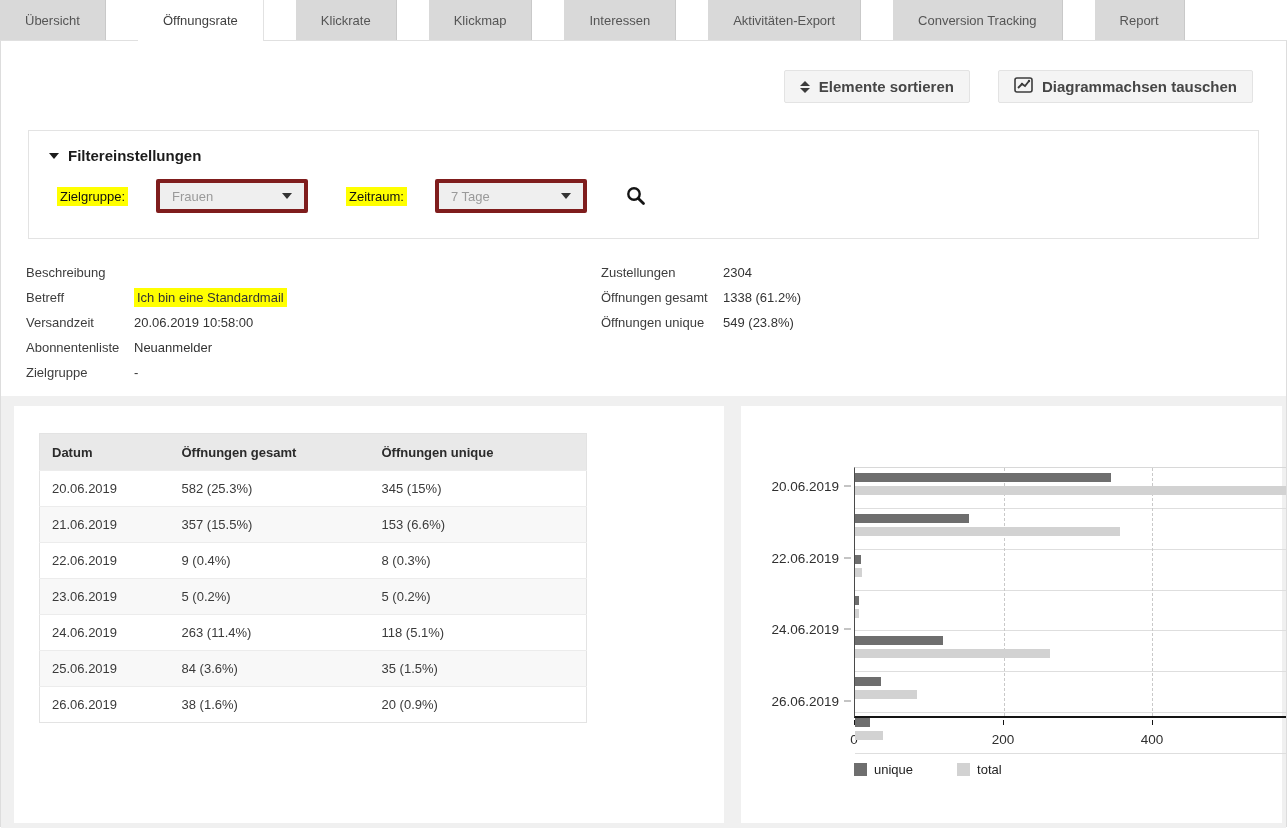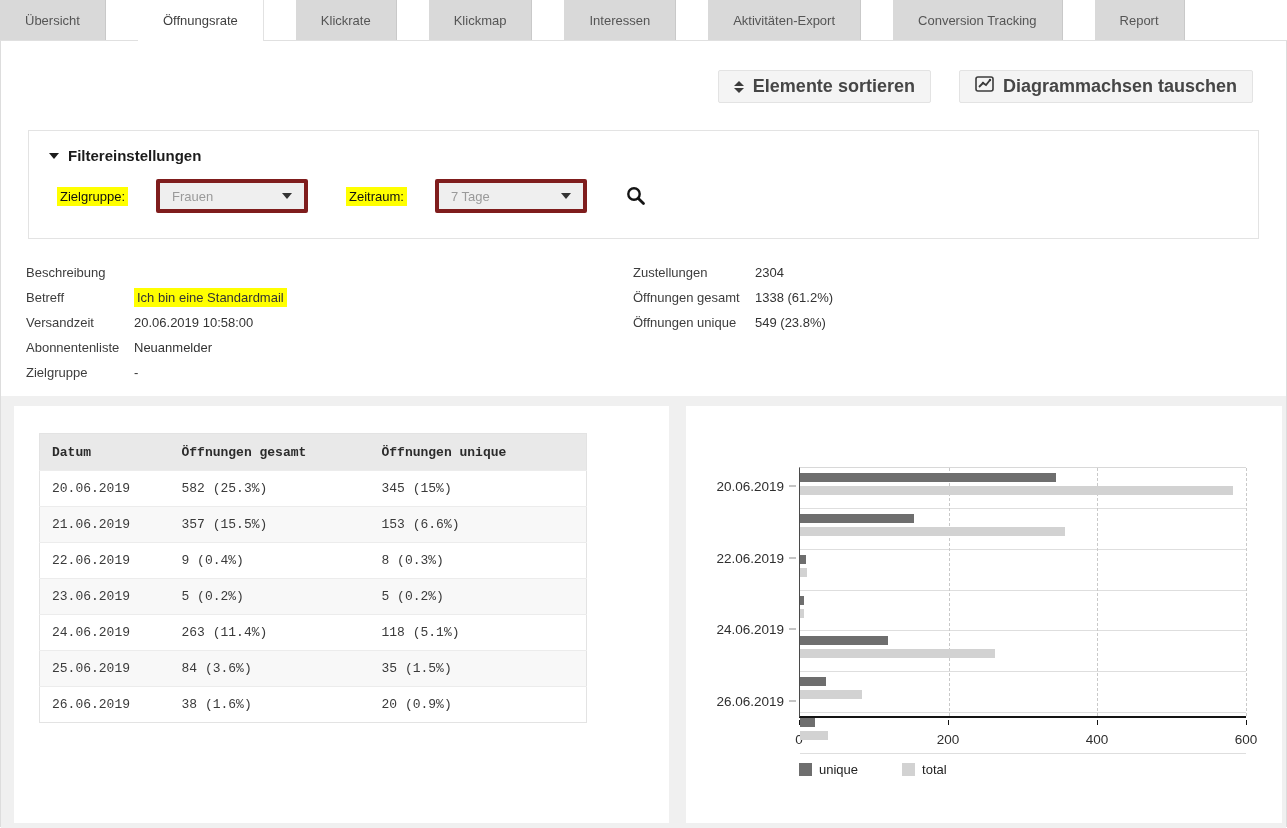--- a/index.html
+++ b/index.html
@@ -14,21 +14,21 @@
   .tab.active { background:#fff; color:#3f3f3f; height:41px; position:relative; z-index:2; border-right:1px solid #e2e2e2; }
 
   
   .content { position:relative; height:787px; border-left:1px solid #ddd; border-right:1px solid #ddd;
     border-top:1px solid #e0e0e0; margin-top:-1px; background:#fff; }
 
   
   .toolbar { display:flex; justify-content:flex-end; gap:28px; padding:29px 33px 0 0; }
   .btn { display:flex; align-items:center; gap:9px; height:33px; padding:0 15px;
     background:#f4f4f4; border:1px solid #e3e3e3; border-radius:2px;
-    font-weight:bold; color:#464646; font-size:18px; cursor:pointer; }
+    font-weight:bold; color:#464646; font-size:15px; cursor:pointer; }
   .sort-glyph { display:flex; flex-direction:column; gap:2px; }
   .sort-glyph .up { width:0; height:0; border-left:5px solid transparent; border-right:5px solid transparent; border-bottom:5px solid #3c3c3c; }
   .sort-glyph .dn { width:0; height:0; border-left:5px solid transparent; border-right:5px solid transparent; border-top:5px solid #3c3c3c; }
 
   
   .filterbox { margin:27px 27px 0 27px; height:109px; border:1px solid #e3e3e3; background:#fff; }
   .filter-head { display:flex; align-items:center; gap:9px; padding:16px 0 0 20px;
     font-size:15px; font-weight:bold; color:#1c1c1c; cursor:pointer; }
   .caret-down { width:0; height:0; border-left:5px solid transparent; border-right:5px solid transparent; border-top:6px solid #1c1c1c; }
   .filter-controls { display:flex; align-items:center; gap:28px; margin:15px 0 0 28px; }
@@ -37,30 +37,30 @@
     display:flex; align-items:center; justify-content:space-between; padding:0 12px; cursor:pointer; }
   .select .val { color:#9a9a9a; }
   .select .sel-caret { width:0; height:0; border-left:5px solid transparent; border-right:5px solid transparent; border-top:6px solid #333; }
   .search-btn { margin-left:10px; cursor:pointer; display:flex; align-items:center; }
 
   
   .details { position:relative; margin:21px 25px 0 25px; height:124px; }
   .det-col.left .det-row { display:flex; height:25px; align-items:center; }
   .det-col.left .det-label { width:108px; color:#3d3d3d; }
   .det-col.right { position:absolute; left:575px; top:0; }
-  .det-col.right .det-row { display:flex; height:25px; align-items:center;margin-left:32px; }
+  .det-col.right .det-row { display:flex; height:25px; align-items:center; }
   .det-col.right .det-label { width:122px; color:#3d3d3d; }
   .det-value { color:#333; }
   .det-value.hl { font-weight:normal; }
 
   
   .panels { margin-top:12px; height:433px; background:#f0f0f0; padding:10px 4px 0 13px;
     display:flex; gap:17px; overflow:hidden; }
   .panel { background:#fff; height:417px; }
-  .panel.left { width:655px;font-family:Liberation Mono, monospace; }
+  .panel.left { width:710px; }
   .panel.right { flex:1; position:relative; }
 
   
   table.openings { border-collapse:collapse; margin:27px 25px; width:548px; border:1px solid #e3e3e3; }
   table.openings th { background:#e9e9e9; text-align:left; font-weight:bold; color:#2b2b2b;
     height:37px; padding:0 12px; font-size:13px; }
   table.openings td { height:36px; padding:0 12px; color:#3a3a3a; border-top:1px solid #ececec; }
   table.openings tr.alt td { background:#f8f8f8; }
   table.openings th:nth-child(1), table.openings td:nth-child(1) { width:130px; }
   table.openings th:nth-child(2), table.openings td:nth-child(2) { width:200px; }

